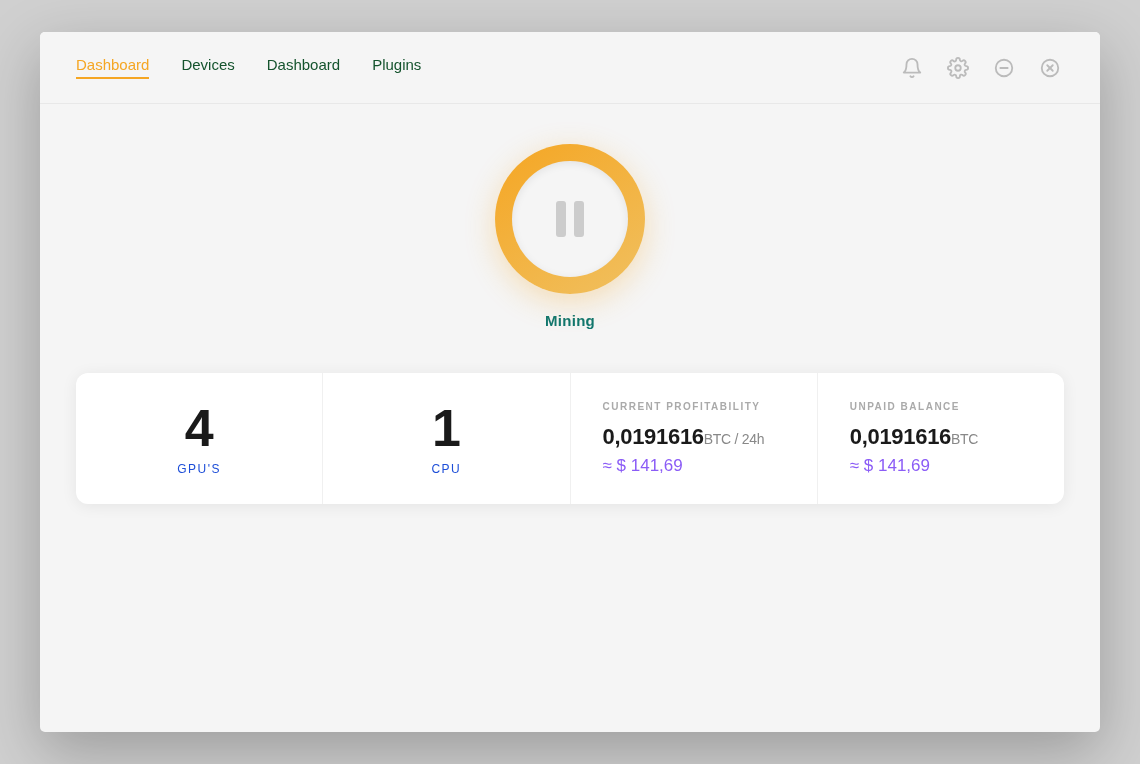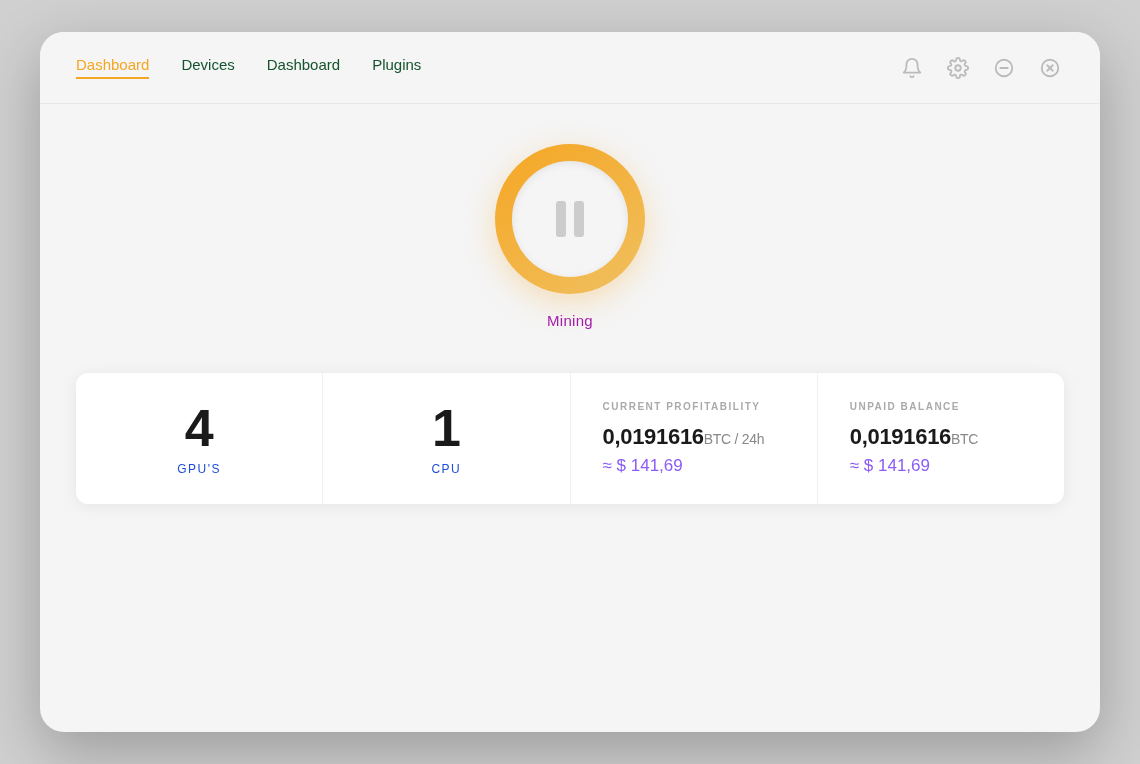--- a/index.html
+++ b/index.html
@@ -10,21 +10,21 @@
       justify-content: center;
       align-items: center;
       height: 100vh;
       font-family: 'Segoe UI', Arial, sans-serif;
     }
 
     .app-window {
       width: 1060px;
       height: 700px;
       background: #f5f5f5;
-      border-radius: 24px;
+      border-radius: 5px;
       box-shadow: 0 20px 60px rgba(0,0,0,0.25);
       display: flex;
       flex-direction: column;
       overflow: hidden;
     }
 
     
     .nav-bar {
       display: flex;
       align-items: center;
@@ -124,22 +124,22 @@
 
     .pause-bar {
       width: 10px;
       height: 36px;
       background: #ccc;
       border-radius: 3px;
     }
 
     .mining-label {
       font-size: 15px;
-      color: #a21caf;
-      font-weight: 400;
+      color: #0f766e;
+      font-weight: 700;
       letter-spacing: 0.3px;
     }
 
     
     .stats-row {
       display: flex;
       width: 100%;
       background: #fff;
       border-radius: 12px;
       box-shadow: 0 2px 16px rgba(0,0,0,0.07);

